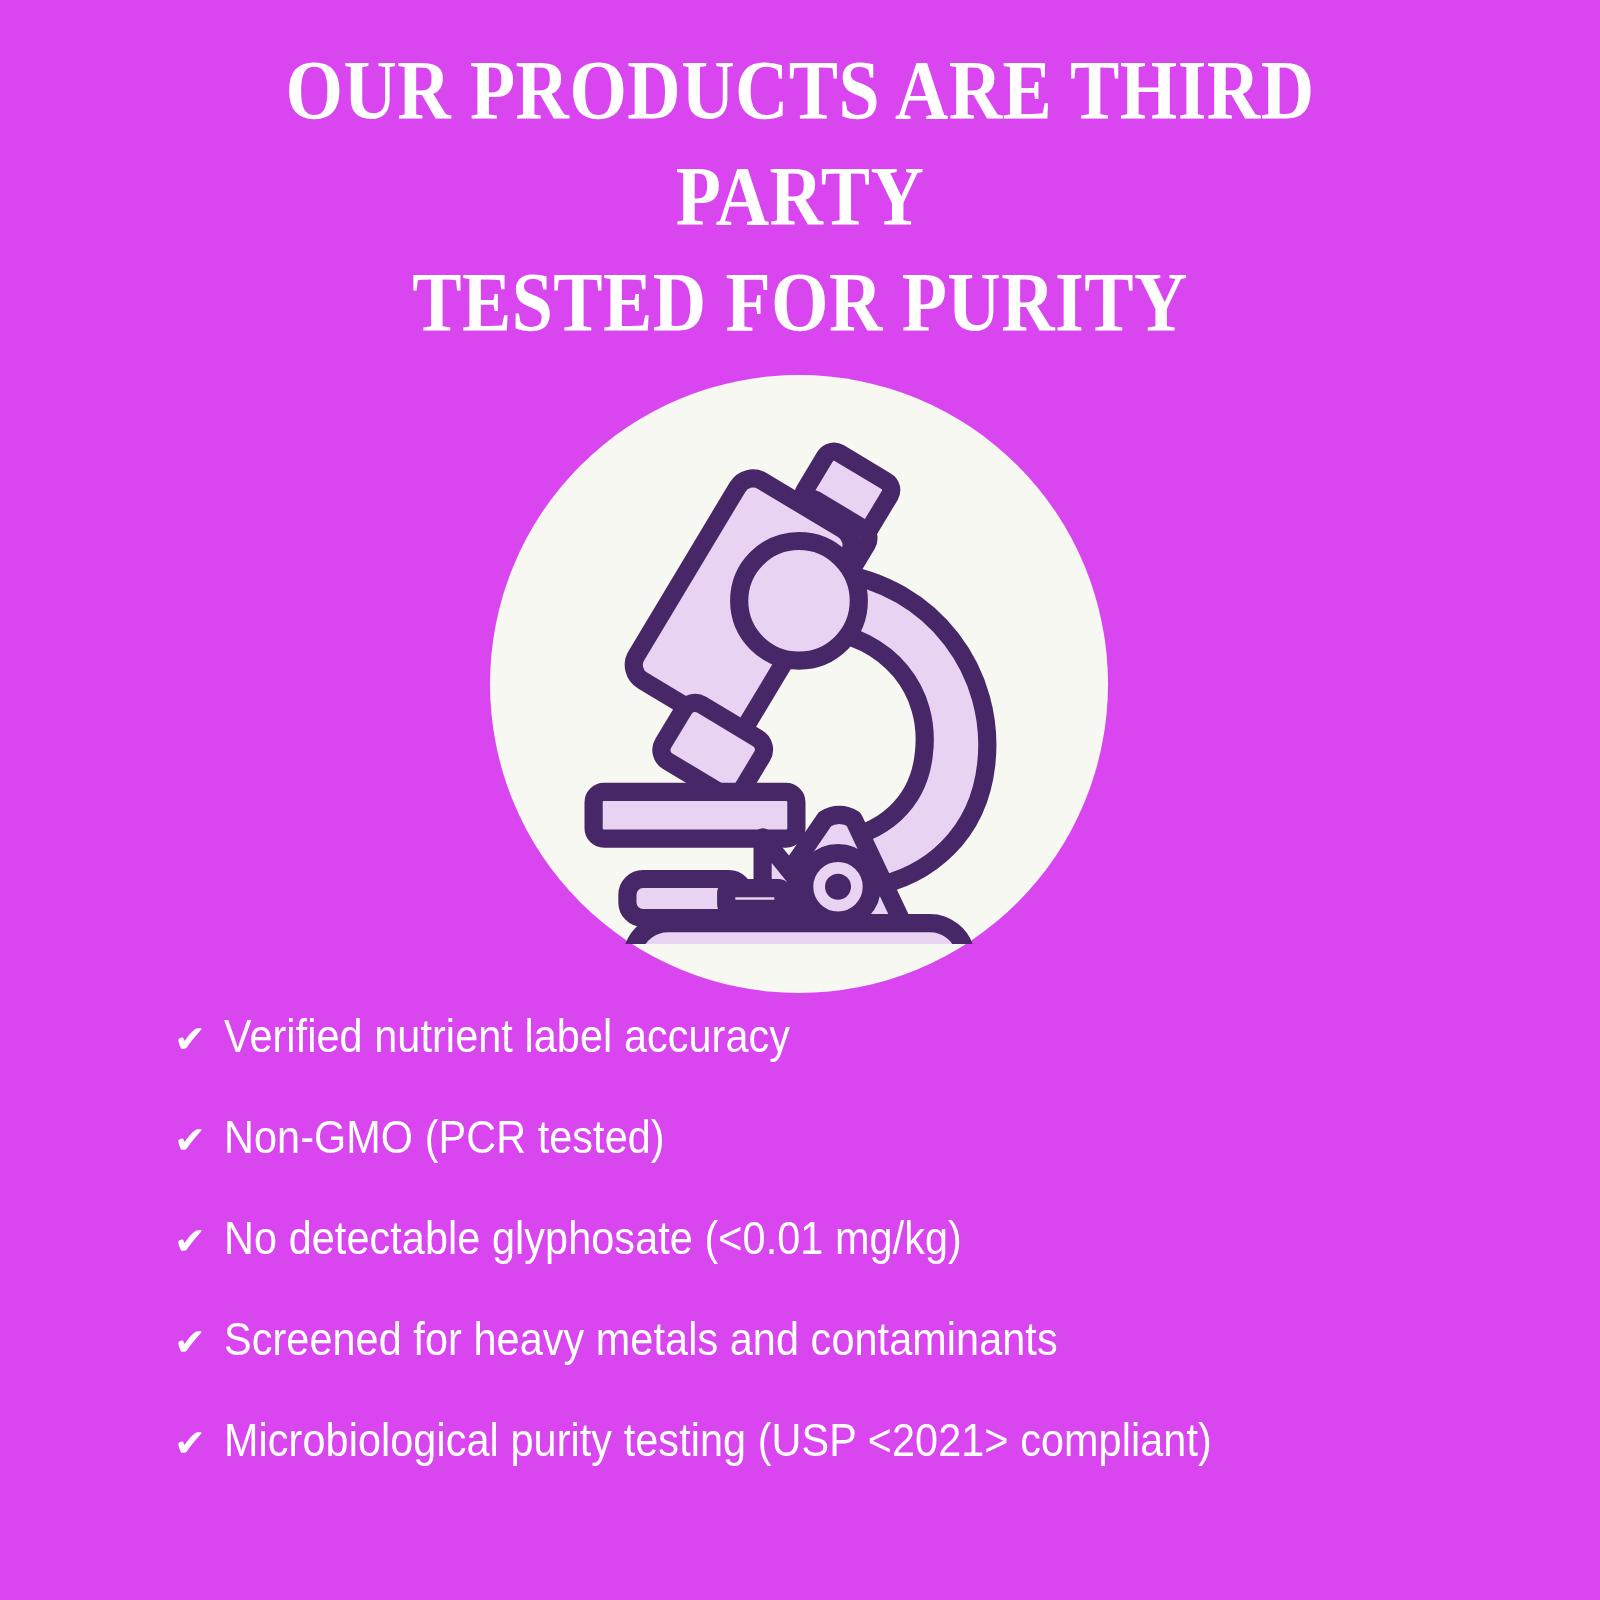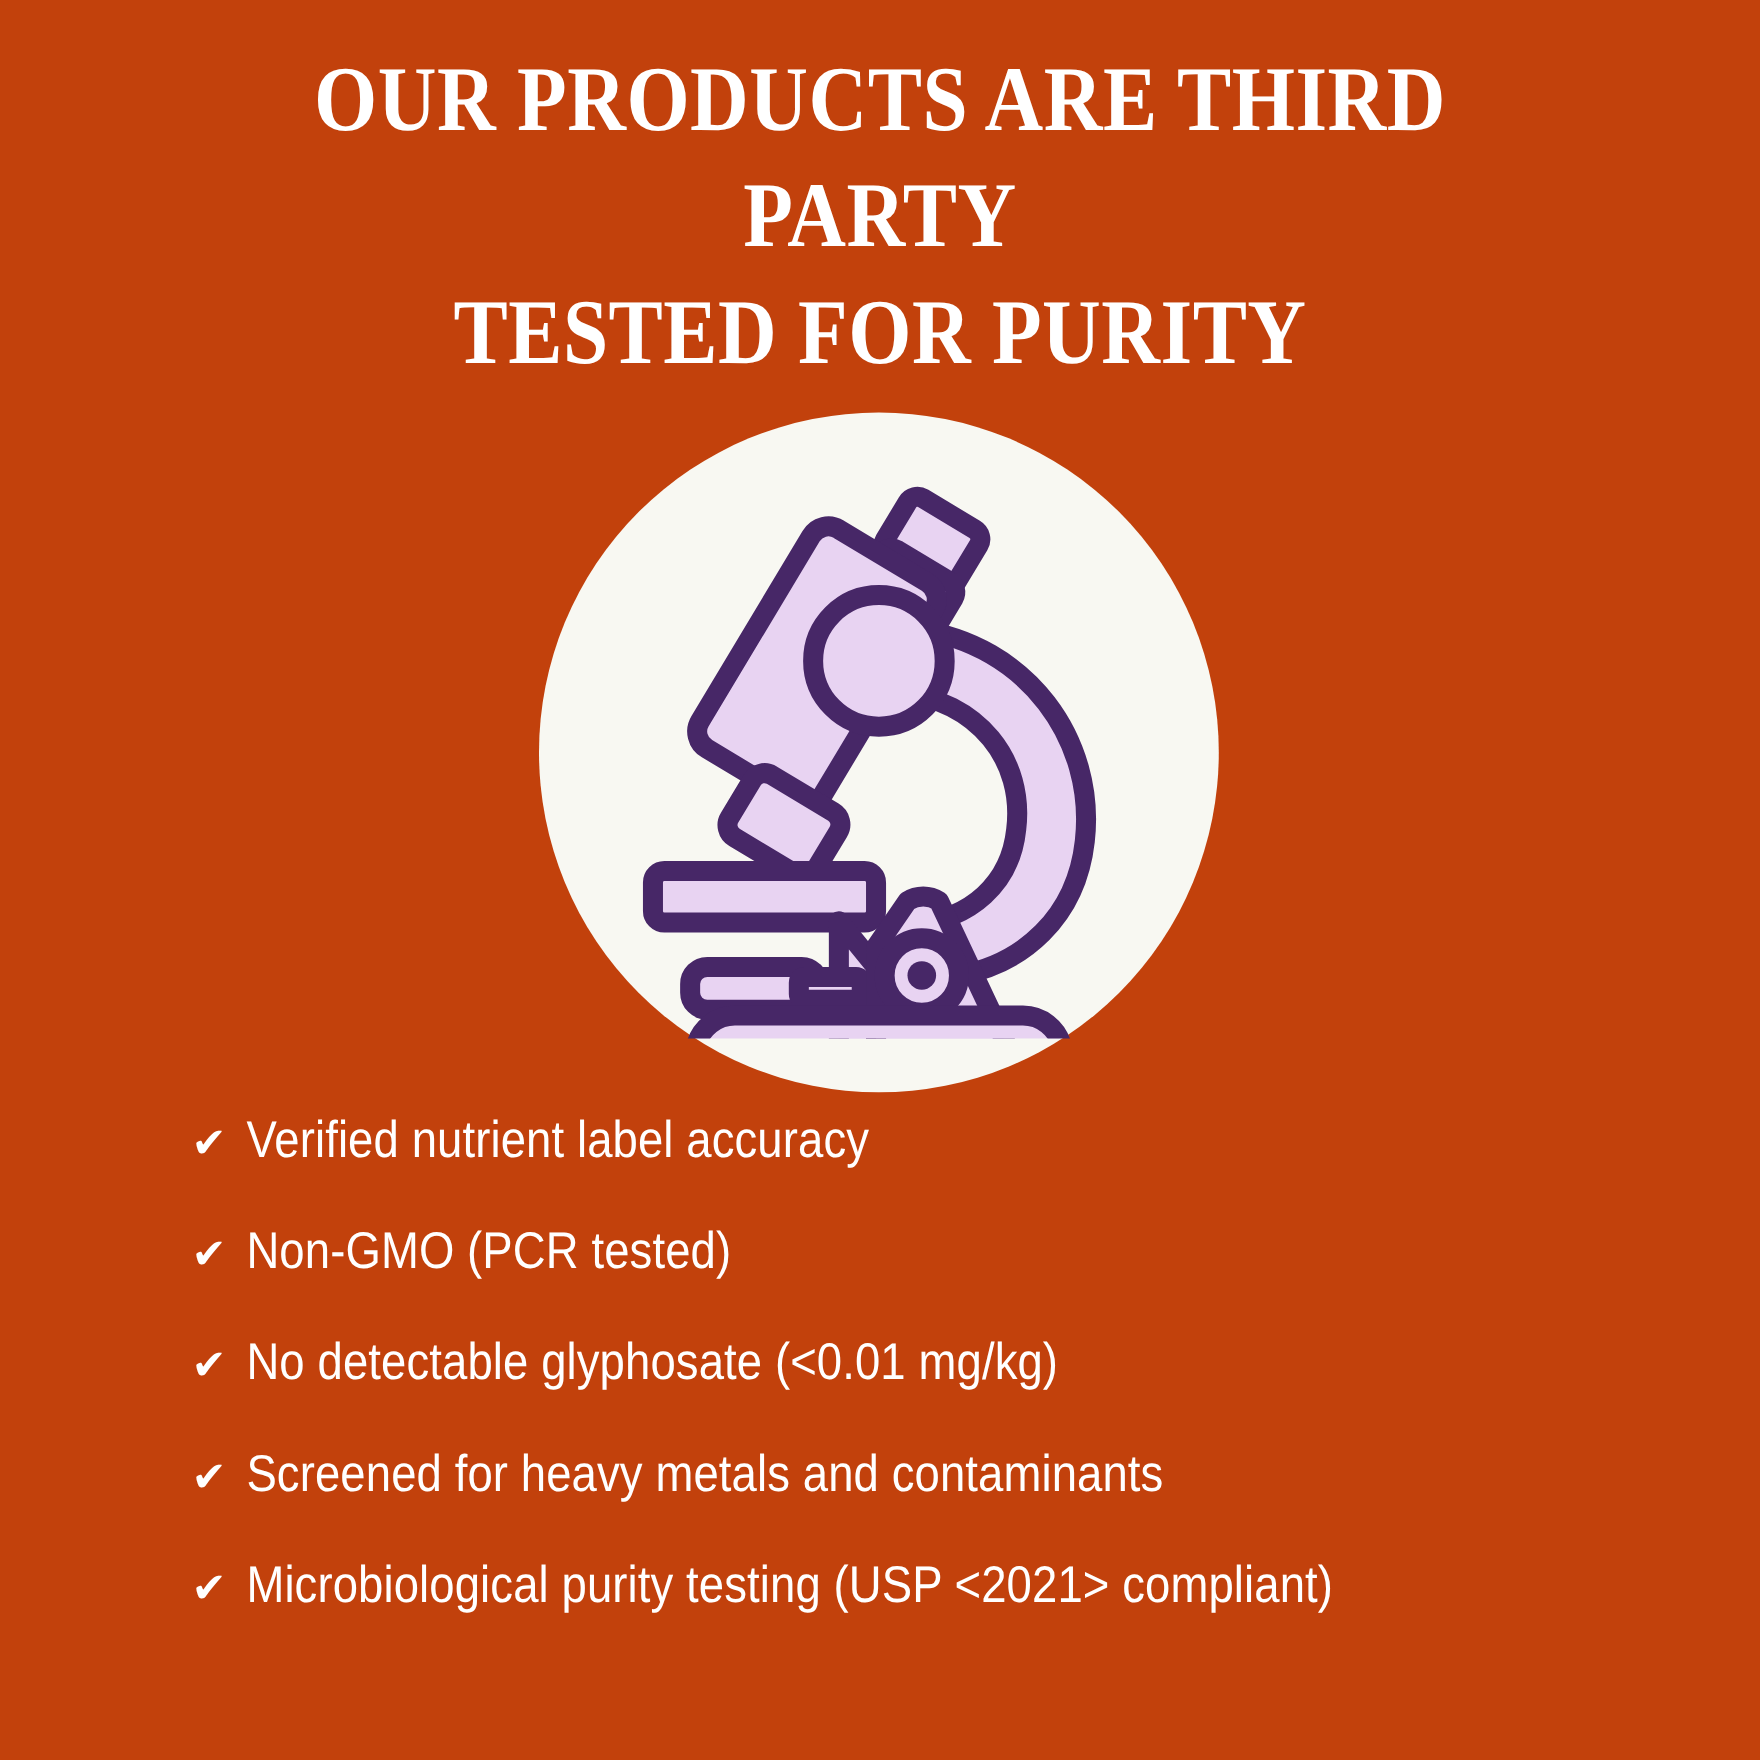--- a/index.html
+++ b/index.html
@@ -13,21 +13,21 @@
 
   body {
     background:#40215E;
     font-family:"Liberation Sans", sans-serif;
     position:relative;
   }
 
   .poster {
     position:absolute;
     inset:0;
-    background:#c2410c;
+    background:#d946ef;
     display:flex;
     flex-direction:column;
     align-items:center;
   }
 
   
   .headline {
     width:1320px;
     margin-top:38px;
     text-align:center;

